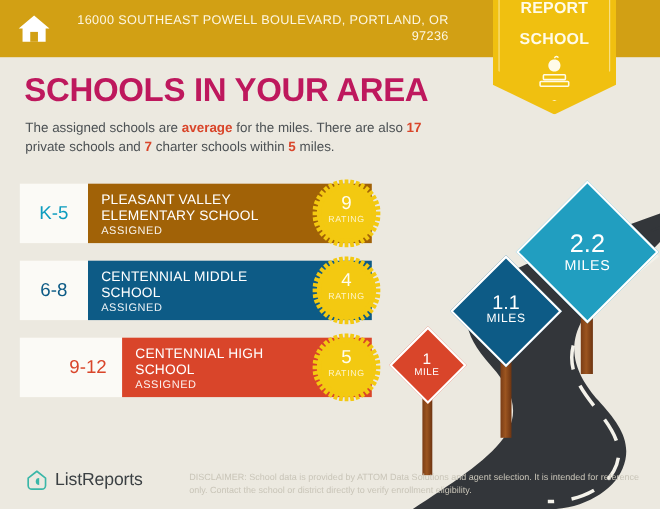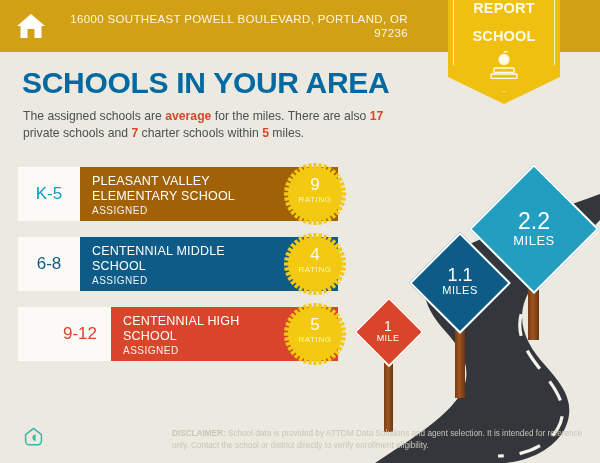--- a/index.html
+++ b/index.html
@@ -75,21 +75,21 @@
     position: relative;
     margin-top: 6px;
   }
 
   
   .title {
     position: absolute;
     left: 22px; top: 66px;
     font-size: 30px;
     font-weight: 700;
-    color: #0369a1;
+    color: #be185d;
     letter-spacing: -0.3px;
     z-index: 2;
   }
   .subtitle {
     position: absolute;
     left: 23px; top: 108px;
     width: 400px;
     font-size: 12.2px;
     line-height: 17px;
     color: #4c5154;
@@ -219,21 +219,21 @@
   }
   .disclaimer {
     position: absolute;
     left: 172px; top: 12px;
     width: 412px;
     font-size: 8.2px;
     line-height: 11.5px;
     color: #c9c5b8;
     z-index: 2;
   }
-  .disclaimer .dlabel { font-weight: 700; }
+  .disclaimer .dlabel { font-weight: 400; }
 </style>
 </head>
 <body>
 
 <div class="scene">
   <svg width="270" height="313" viewBox="0 0 270 313">
     <path d="M270 70 C 250 92, 218 112, 200 140 C 182 170, 198 196, 214 214 C 232 234, 246 252, 236 276 C 228 296, 200 313, 170 313 L 45 313 C 80 290, 112 270, 128 248 C 146 222, 132 200, 116 182 C 96 160, 86 138, 104 118 C 124 96, 176 78, 270 44 Z" fill="#33363a"></path>
     <path d="M268 82 C 242 104, 212 124, 196 152 C 180 182, 198 204, 214 224 C 230 244, 238 260, 228 278 C 218 296, 194 306, 168 306" stroke="#f4f2ea" stroke-width="3.2" fill="none" stroke-dasharray="22 16" stroke-linecap="butt"></path>
     <path d="M262 60 C 276 54, 286 50, 292 48" stroke="#33363a" stroke-width="2" fill="none"></path>
   </svg>
@@ -467,15 +467,16 @@
   </div>
 
 </div>
 
 <div class="footer">
   <div class="footer-logo">
     <svg width="19" height="20" viewBox="0 0 19 20">
       <path d="M9.5 1.4 L17.4 7.6 L17.4 14.3 A3.4 3.4 0 0 1 14 17.7 L5 17.7 A3.4 3.4 0 0 1 1.6 14.3 L1.6 7.6 Z" fill="none" stroke="#3ab7a8" stroke-width="1.5" stroke-linejoin="round"></path>
       <path d="M11.6 7.6 A3.1 3.1 0 1 0 11.6 13.8 Z" fill="#3ab7a8"></path>
     </svg>
+    <div class="footer-logo-text">ListReports</div>
   </div>
   <div class="disclaimer"><span class="dlabel">DISCLAIMER:</span><span> School data is provided by ATTOM Data Solutions and agent selection. It is intended for reference only. Contact the school or district directly to verify enrollment eligibility.</span></div>
 </div>
 
 </body></html>

